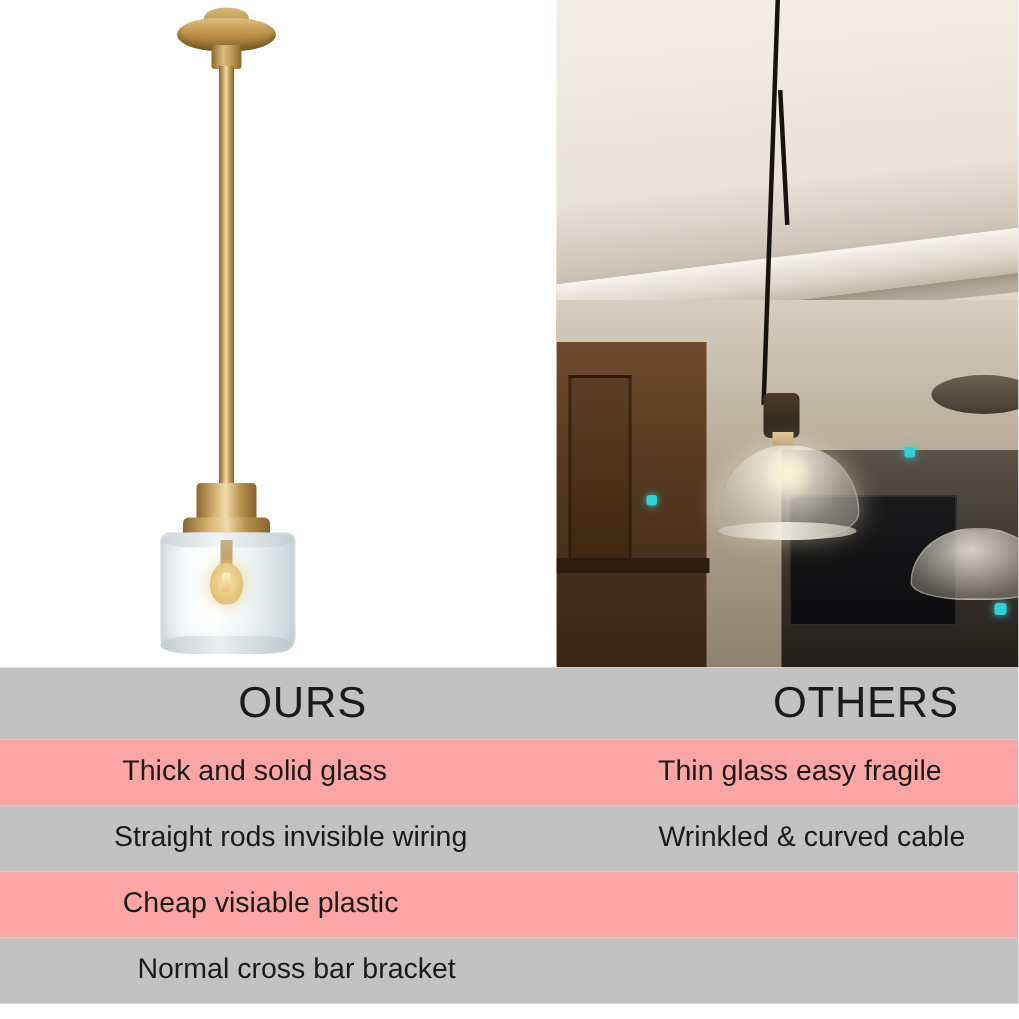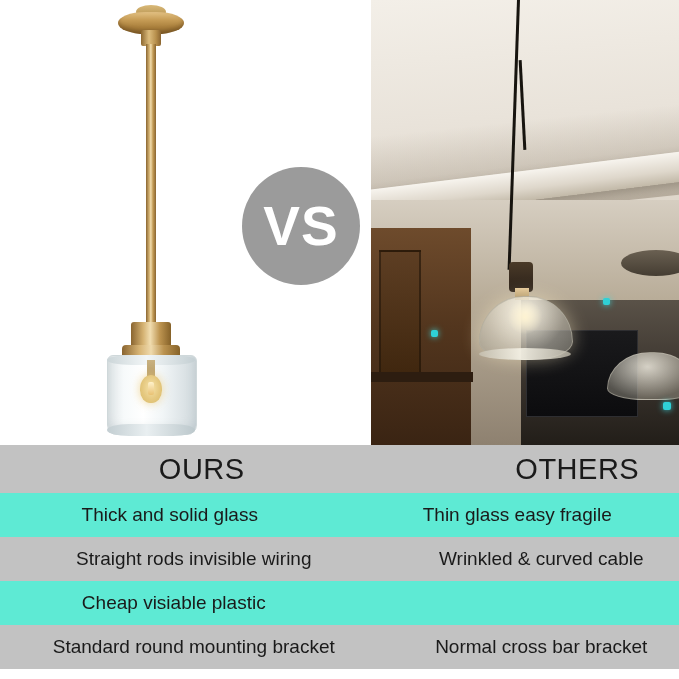--- a/index.html
+++ b/index.html
@@ -339,21 +339,21 @@
     background: #ffffff;
   }
   .row {
     display: flex;
     width: 679px;
     height: 44px;
     align-items: center;
   }
   .row.header { height: 48px; background: #c2c2c2; }
   .row.shaded { background: #c2c2c2; padding-left: 24px; }
-  .row.plain  { background: #5eead4; }
+  .row.plain  { background: #fca5a5; gap: 16px; }
   .cell {
     flex: 0 0 50%;
     text-align: center;
     color: #1a1a1a;
     font-family: "Liberation Sans", sans-serif;
     font-size: 19px;
     line-height: 1.2;
     white-space: nowrap;
     overflow: hidden;
   }
@@ -404,23 +404,20 @@
       <div class="pend-socket"></div>
       <div class="pend-neck"></div>
       <div class="pend-dome"></div>
       <div class="pend-glow"></div>
       <div class="pend-edge"></div>
       <div class="teal1"></div>
       <div class="teal2"></div>
       <div class="teal3"></div>
     </div>
 
-    <div class="vs-badge">
-      <span>VS</span>
-    </div>
   </div>
 
   <div class="table">
 
     <div class="row header">
       <div class="cell left">OURS</div>
       <div class="cell right">OTHERS</div>
     </div>
 
     <div class="row plain">
@@ -431,18 +428,17 @@
     <div class="row shaded">
       <div class="cell left">Straight rods invisible wiring</div>
       <div class="cell right">Wrinkled &amp; curved cable</div>
     </div>
 
     <div class="row plain">
       <div class="cell right">Cheap visiable plastic</div>
     </div>
 
     <div class="row shaded">
-      <div class="cell left">Standard round mounting bracket</div>
       <div class="cell right">Normal cross bar bracket</div>
     </div>
 
   </div>
 </div>
 
 </body></html>

